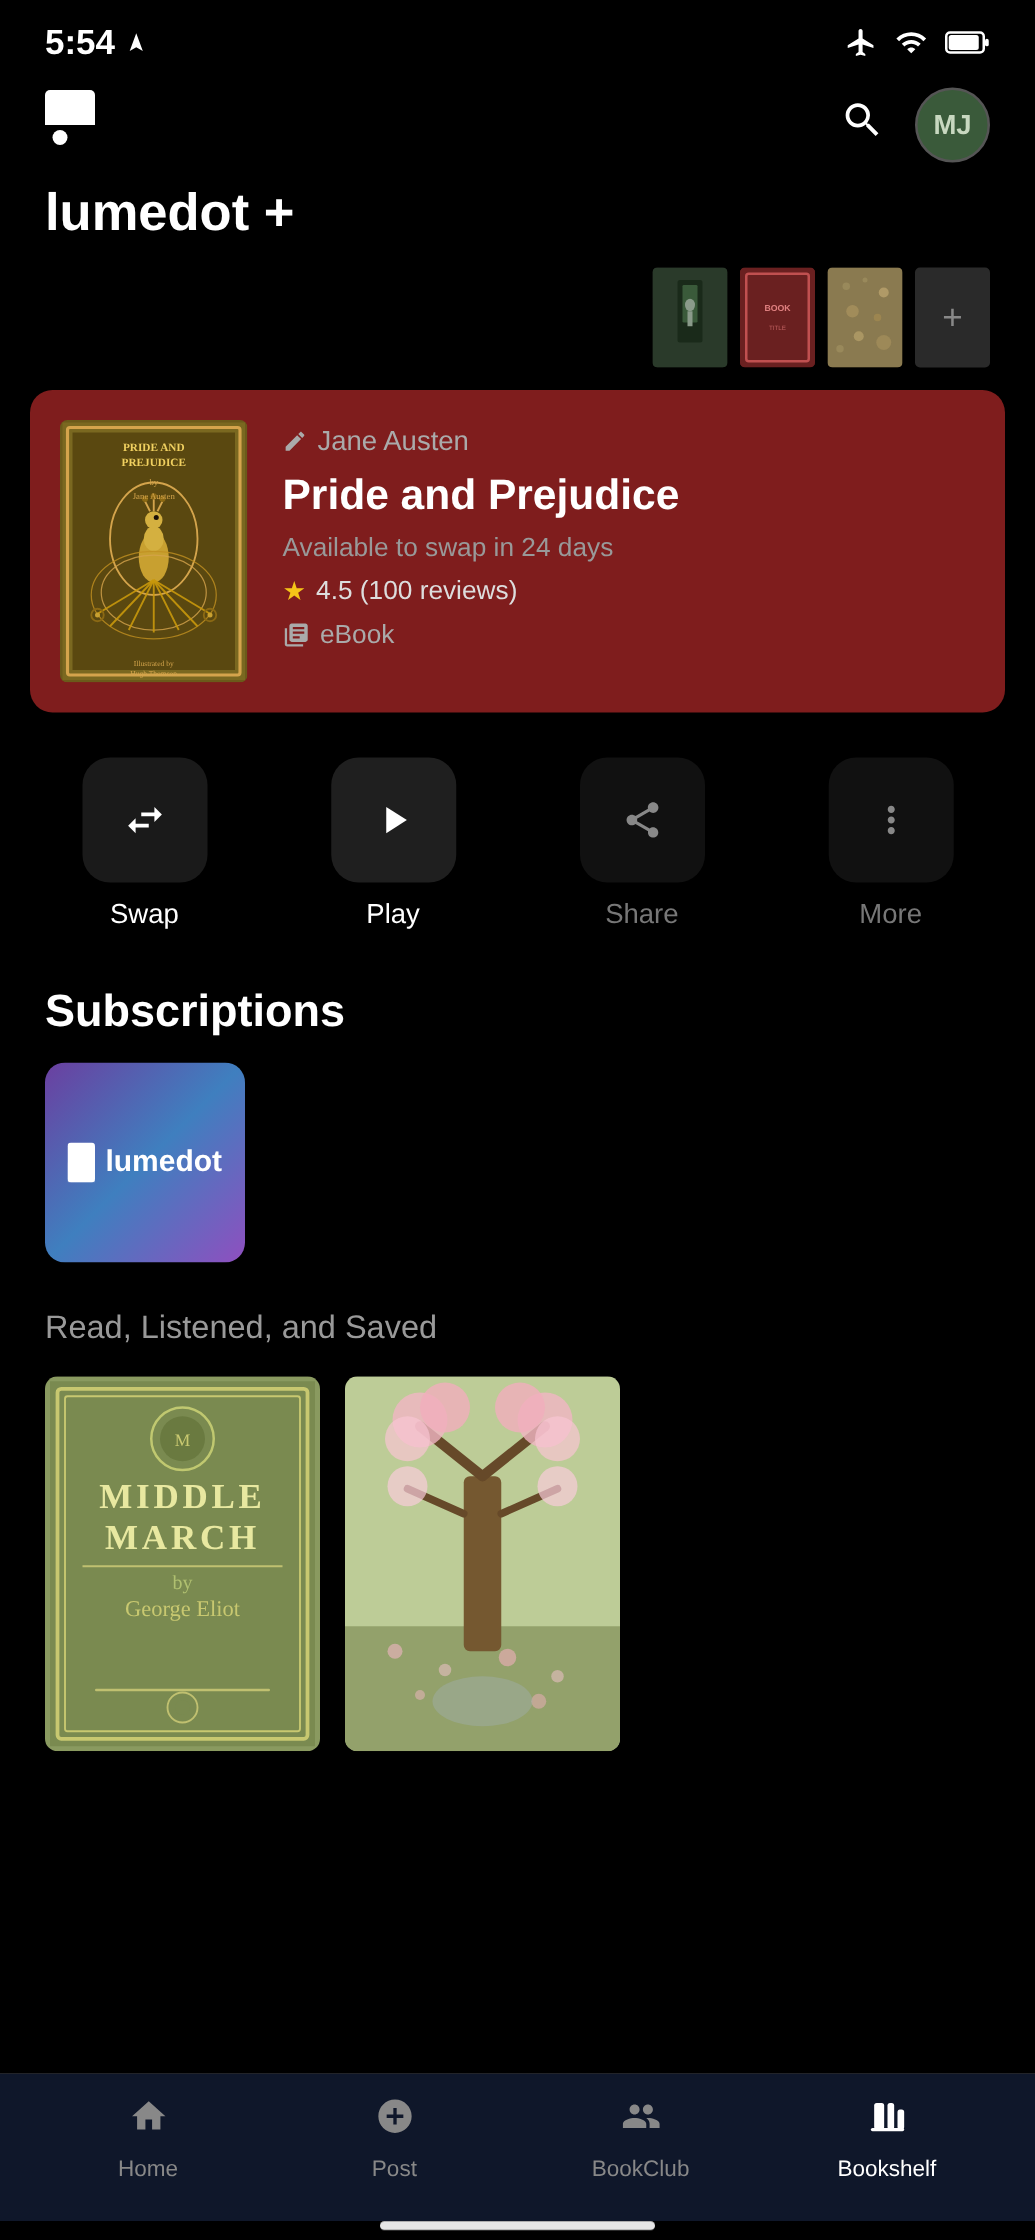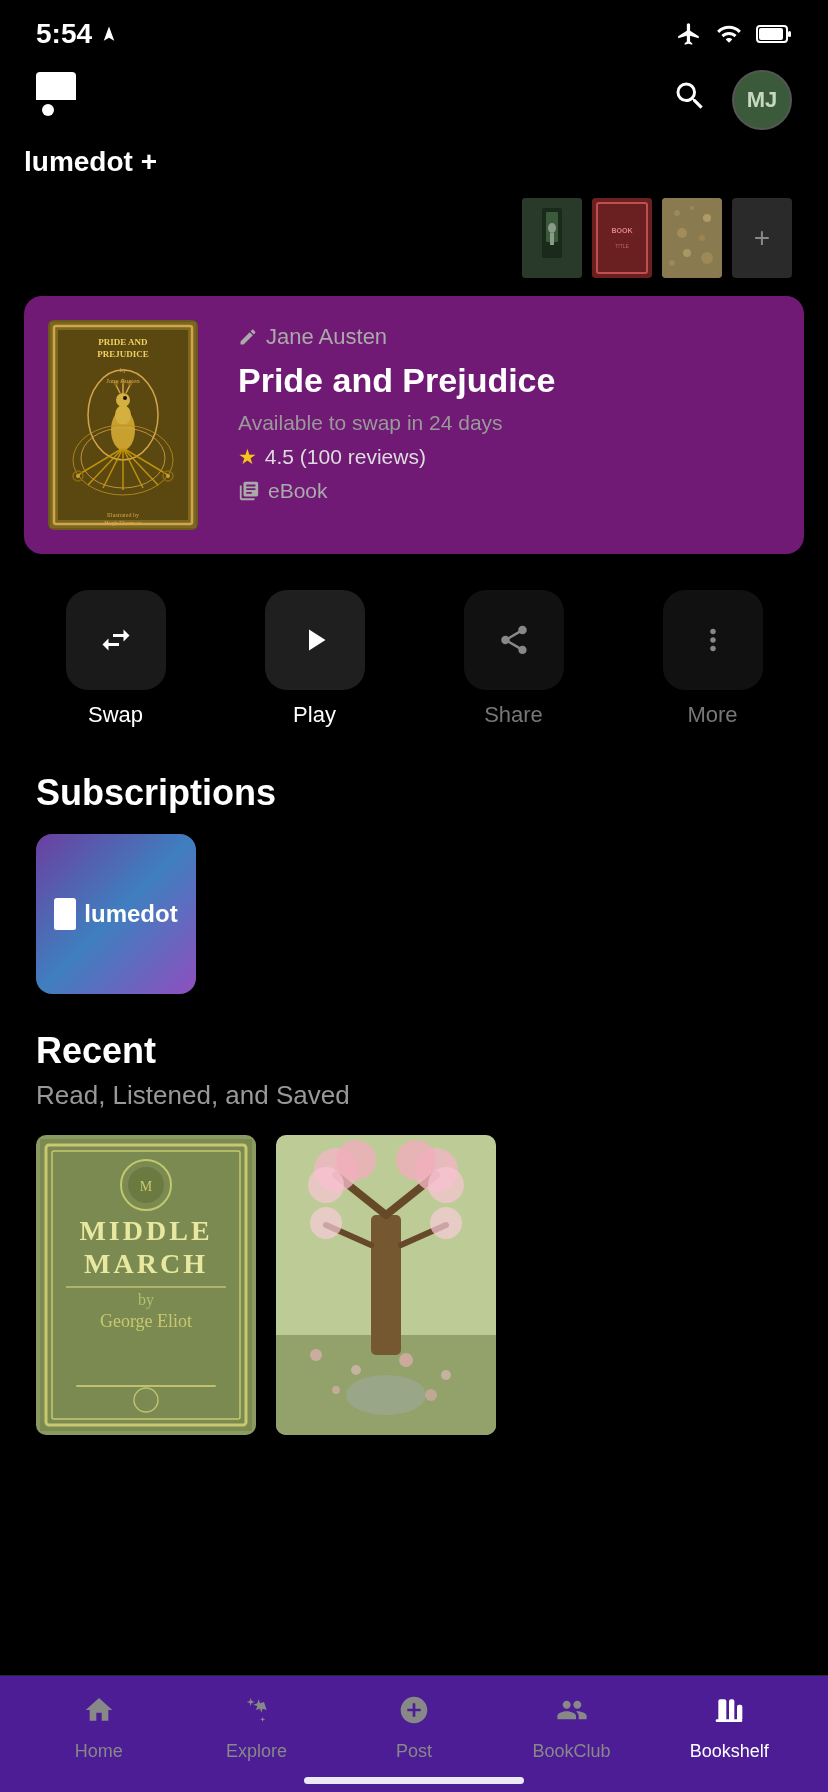--- a/index.html
+++ b/index.html
@@ -69,22 +69,22 @@
       display: flex;
       align-items: center;
       justify-content: center;
       font-size: 22px;
       font-weight: 700;
       color: #c8d8c0;
     }
 
     
     .app-title {
-      padding: 0 24px 20px;
-      font-size: 28px;
+      padding: 0 36px 20px;
+      font-size: 42px;
       font-weight: 700;
     }
 
     
     .shelf-thumbnails {
       display: flex;
       justify-content: flex-end;
       gap: 10px;
       padding: 0 36px 18px;
       align-items: center;
@@ -105,25 +105,25 @@
       align-items: center;
       justify-content: center;
       font-size: 28px;
       color: #888;
       cursor: pointer;
     }
 
     
     .book-card {
       margin: 0 24px 36px;
-      background: #701a75;
+      background: #7f1d1d;
       border-radius: 18px;
       padding: 24px;
       display: flex;
-      gap: 40px;
+      gap: 28px;
     }
     .book-cover-main {
       width: 150px;
       min-width: 150px;
       height: 210px;
       border-radius: 6px;
       overflow: hidden;
     }
     .book-cover-main svg, .book-cover-main canvas {
       width: 100%;
@@ -251,24 +251,24 @@
       width: 220px;
       height: 300px;
       border-radius: 10px;
       overflow: hidden;
       flex-shrink: 0;
     }
 
     
     .bottom-nav {
       position: fixed;
-      bottom: 0;
+      bottom: 16px;
       left: 0;
       width: 828px;
-      background: #4c1d95;
+      background: #0f172a;
       border-top: 1px solid #2a2a2a;
       display: flex;
       justify-content: space-around;
       align-items: flex-start;
       padding: 18px 20px 30px;
     }
     .nav-item {
       display: flex;
       flex-direction: column;
       align-items: center;
@@ -549,23 +549,20 @@
         <svg width="22" height="32" viewBox="0 0 22 32">
           <rect x="0" y="0" width="22" height="32" rx="3" fill="white"></rect>
           <rect x="0" y="16" width="22" height="16" rx="0" fill="rgba(255,255,255,0.3)"></rect>
           <circle cx="7" cy="22" r="5" fill="white"></circle>
         </svg>
         <span style="font-size:24px; font-weight:600; color:#fff;">lumedot</span>
       </div>
     </div>
   </div>
 
-  <div class="recent-header">
-    <span>Recent</span>
-  </div>
   <div class="recent-subheader">
     <span>Read, Listened, and Saved</span>
   </div>
   <div class="recent-books">
 
     <div class="recent-book-cover">
       <svg width="220" height="300" viewBox="0 0 220 300">
         <rect width="220" height="300" fill="#8a9a60"></rect>
         <rect x="4" y="4" width="212" height="292" fill="#7a8a50"></rect>
         <rect x="10" y="10" width="200" height="280" fill="none" stroke="#c8c870" stroke-width="3" rx="3"></rect>
@@ -629,31 +626,20 @@
 </div>
 
 <div class="bottom-nav">
   <button class="nav-item">
     <span class="nav-icon">
       <svg width="32" height="32" viewBox="0 0 24 24" fill="#888">
         <path d="M10 20v-6h4v6h5v-8h3L12 3 2 12h3v8z"></path>
       </svg>
     </span>
     <span class="nav-label">Home</span>
-  </button>
-  <button class="nav-item">
-    <span class="nav-icon">
-      <svg width="32" height="32" viewBox="0 0 24 24" fill="#888">
-        <path d="M12 2l1.5 4.5L18 8l-4.5 1.5L12 14l-1.5-4.5L6 8l4.5-1.5zm0 0" opacity="0"></path>
-        <path d="M19 9l1 3-3-1-1 3-1-3-3 1 1-3-3-1 3-1 1-3 1 3 3-1z" fill="#888"></path>
-        <path d="M8 3l.7 2L11 6l-2.3.7L8 9l-.7-2.3L5 6l2.3-.7z" fill="#888"></path>
-        <path d="M17 17l.5 1.5 1.5.5-1.5.5-.5 1.5-.5-1.5-1.5-.5 1.5-.5z" fill="#888"></path>
-      </svg>
-    </span>
-    <span class="nav-label">Explore</span>
   </button>
   <button class="nav-item">
     <span class="nav-icon">
       <svg width="32" height="32" viewBox="0 0 24 24" fill="#888">
         <path d="M12 2C6.48 2 2 6.48 2 12s4.48 10 10 10 10-4.48 10-10S17.52 2 12 2zm5 11h-4v4h-2v-4H7v-2h4V7h2v4h4v2z"></path>
       </svg>
     </span>
     <span class="nav-label">Post</span>
   </button>
   <button class="nav-item">

